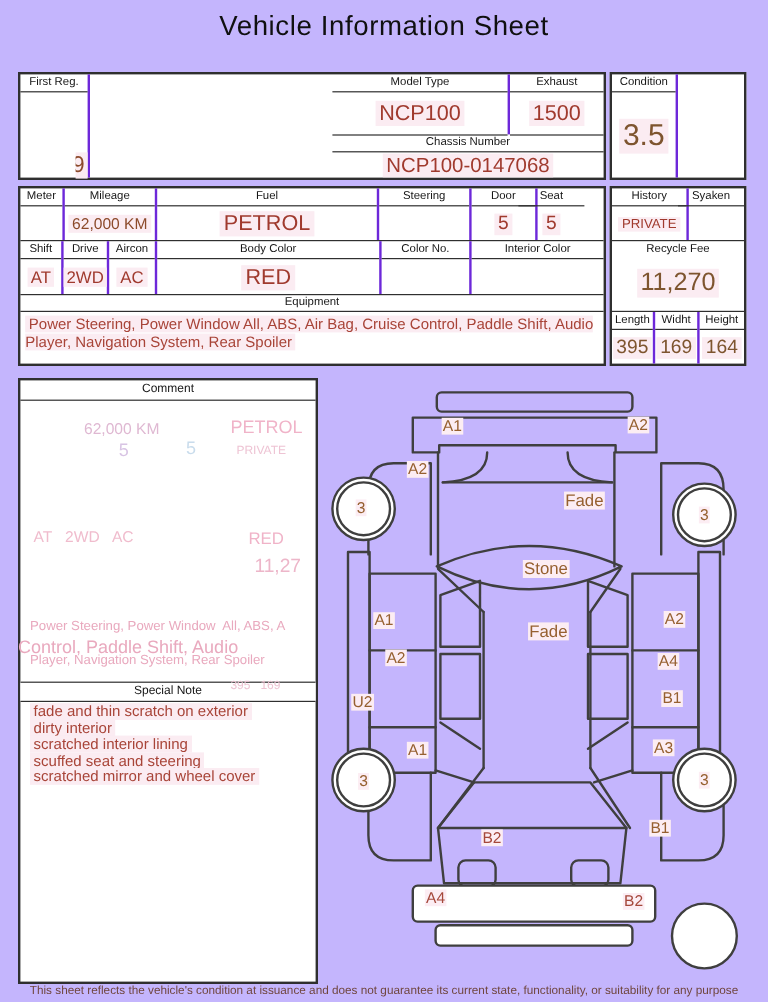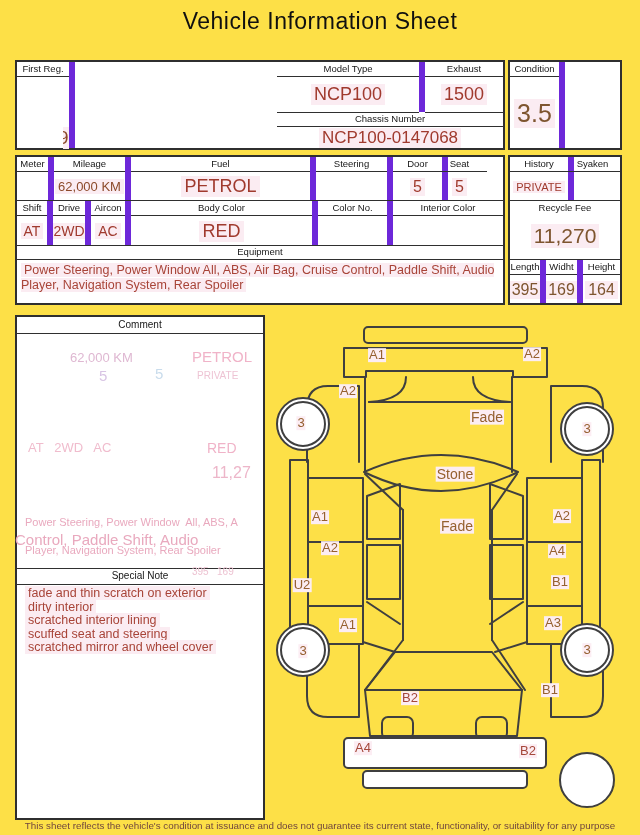--- a/index.html
+++ b/index.html
@@ -1,29 +1,29 @@
 <!DOCTYPE html>
 <html><head>
 <meta charset="utf-8">
 <style>
   html,body{margin:0;padding:0;background:#fff;}
-  .sheet{position:relative;width:640px;height:835px;background:#fde047;
+  .sheet{position:relative;width:640px;height:835px;background:#c4b5fd;
          font-family:"Liberation Sans","DejaVu Sans",sans-serif;overflow:hidden;}
   .title{position:absolute;top:8px;left:0;width:640px;text-align:center;
          font-size:23px;letter-spacing:.5px;color:#101010;}
   .box{position:absolute;border:2px solid #2f2f2f;background:#fff;box-sizing:border-box;}
   .abs{position:absolute;box-sizing:border-box;}
   .hd{font-size:9.5px;color:#161616;text-align:center;line-height:13px;height:14px;
       border-bottom:1px solid #2f2f2f;overflow:hidden;white-space:nowrap;}
   .val{display:flex;align-items:center;justify-content:center;overflow:hidden;}
   .hl{background:#fbecf2;padding:0 3px;white-space:nowrap;}
   .red{color:#a03a2e;}
   .rust{color:#8c4a2a;}
   .olive{color:#7e552f;}
-  .bR{border-right:6px solid #6d28d9;}
+  .bR{border-right:2px solid #6d28d9;}
   .bB{border-bottom:1px solid #2f2f2f;}
   .equip-text{font-size:12.5px;line-height:15px;color:#a84438;padding:3px 4px;}
   .equip-text .hl{white-space:normal;}
   .comment-hd{height:16px;line-height:15px;border-bottom:1px solid #2f2f2f;
               text-align:center;font-size:10px;color:#161616;}
   .note-band{position:absolute;left:0;width:100%;height:15px;line-height:14px;
              border-top:1px solid #2f2f2f;border-bottom:1px solid #2f2f2f;
              text-align:center;font-size:10px;color:#161616;background:#fff;}
   .notes{position:absolute;font-size:12.5px;line-height:13.5px;color:#a84438;}
   .ghost{position:absolute;white-space:pre;line-height:1;}

